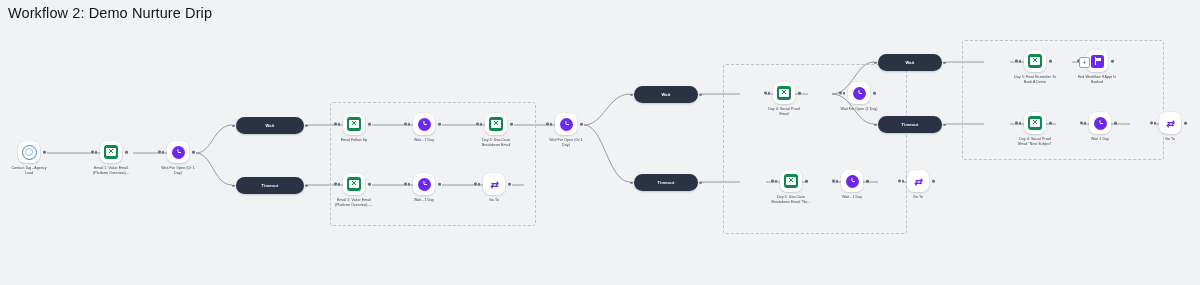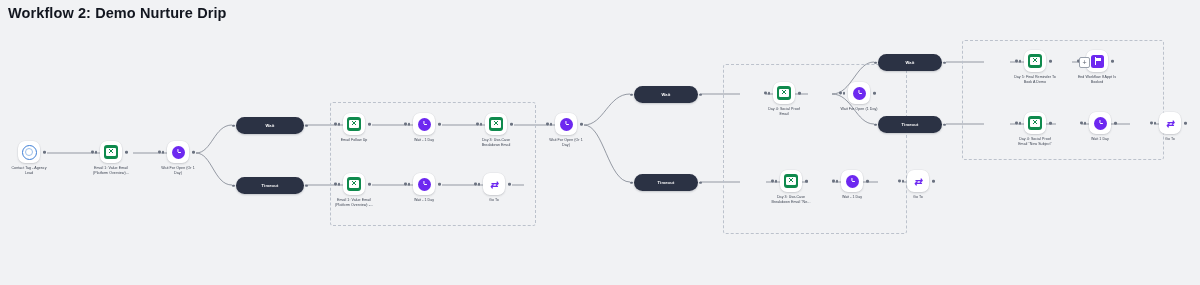--- a/index.html
+++ b/index.html
@@ -9,21 +9,21 @@
     background:#f1f2f4;
     font-family:"Liberation Sans", sans-serif;
     color:#1f2430;
     position:relative;
   }
   #canvas{position:absolute;inset:0;}
   #edges{position:absolute;left:0;top:0;width:1200px;height:285px;}
 
   .page-title{
     position:absolute;left:8px;top:5px;
-    font-size:14.5px;font-weight:700;letter-spacing:.1px;
+    font-size:14.5px;font-weight:400;letter-spacing:.1px;
     color:#12161f;
   }
 
   
   .node{position:absolute;display:flex;flex-direction:column;align-items:center;}
   .node .tile{
     width:22px;height:22px;border-radius:6px;background:#ffffff;
     box-shadow:0 1px 2px rgba(16,24,40,.16),0 0 0 .5px rgba(16,24,40,.05);
     display:flex;align-items:center;justify-content:center;
     position:relative;

